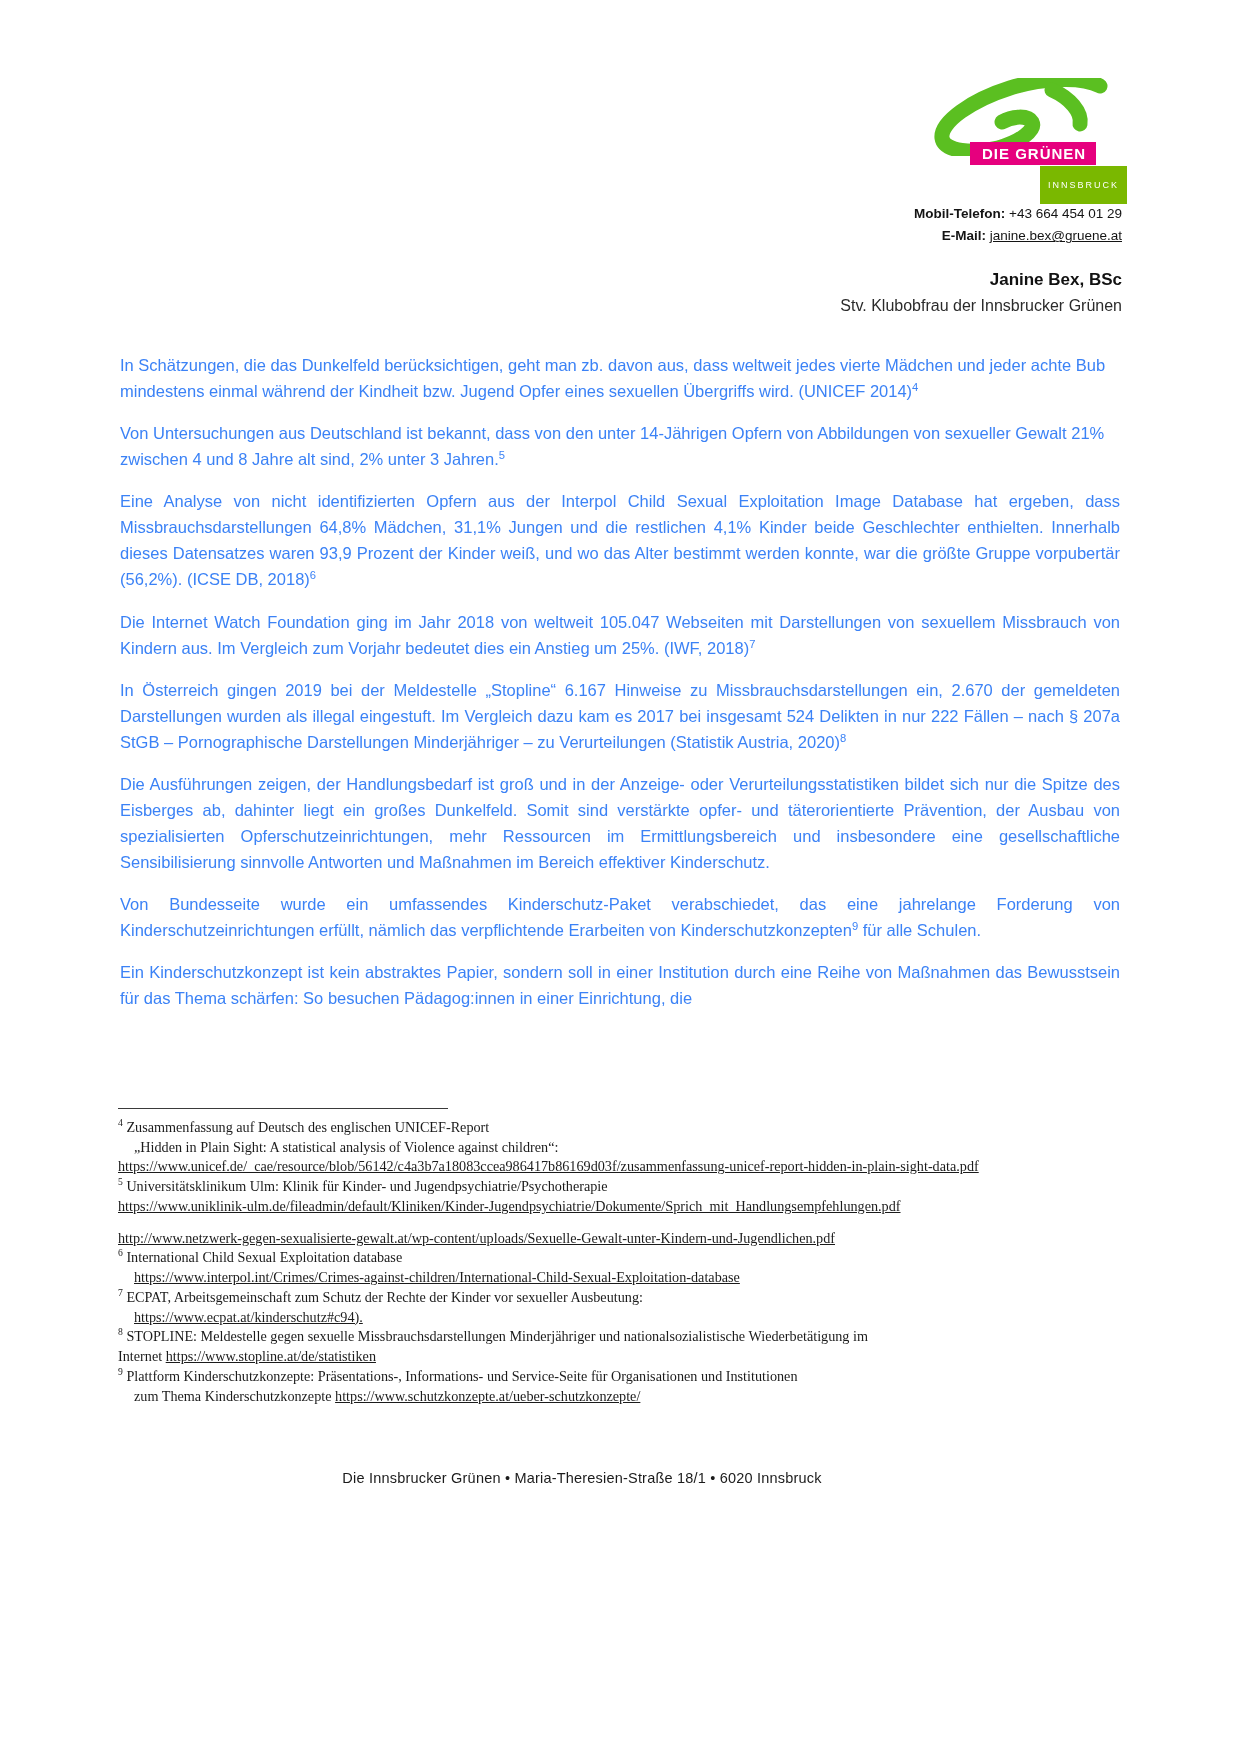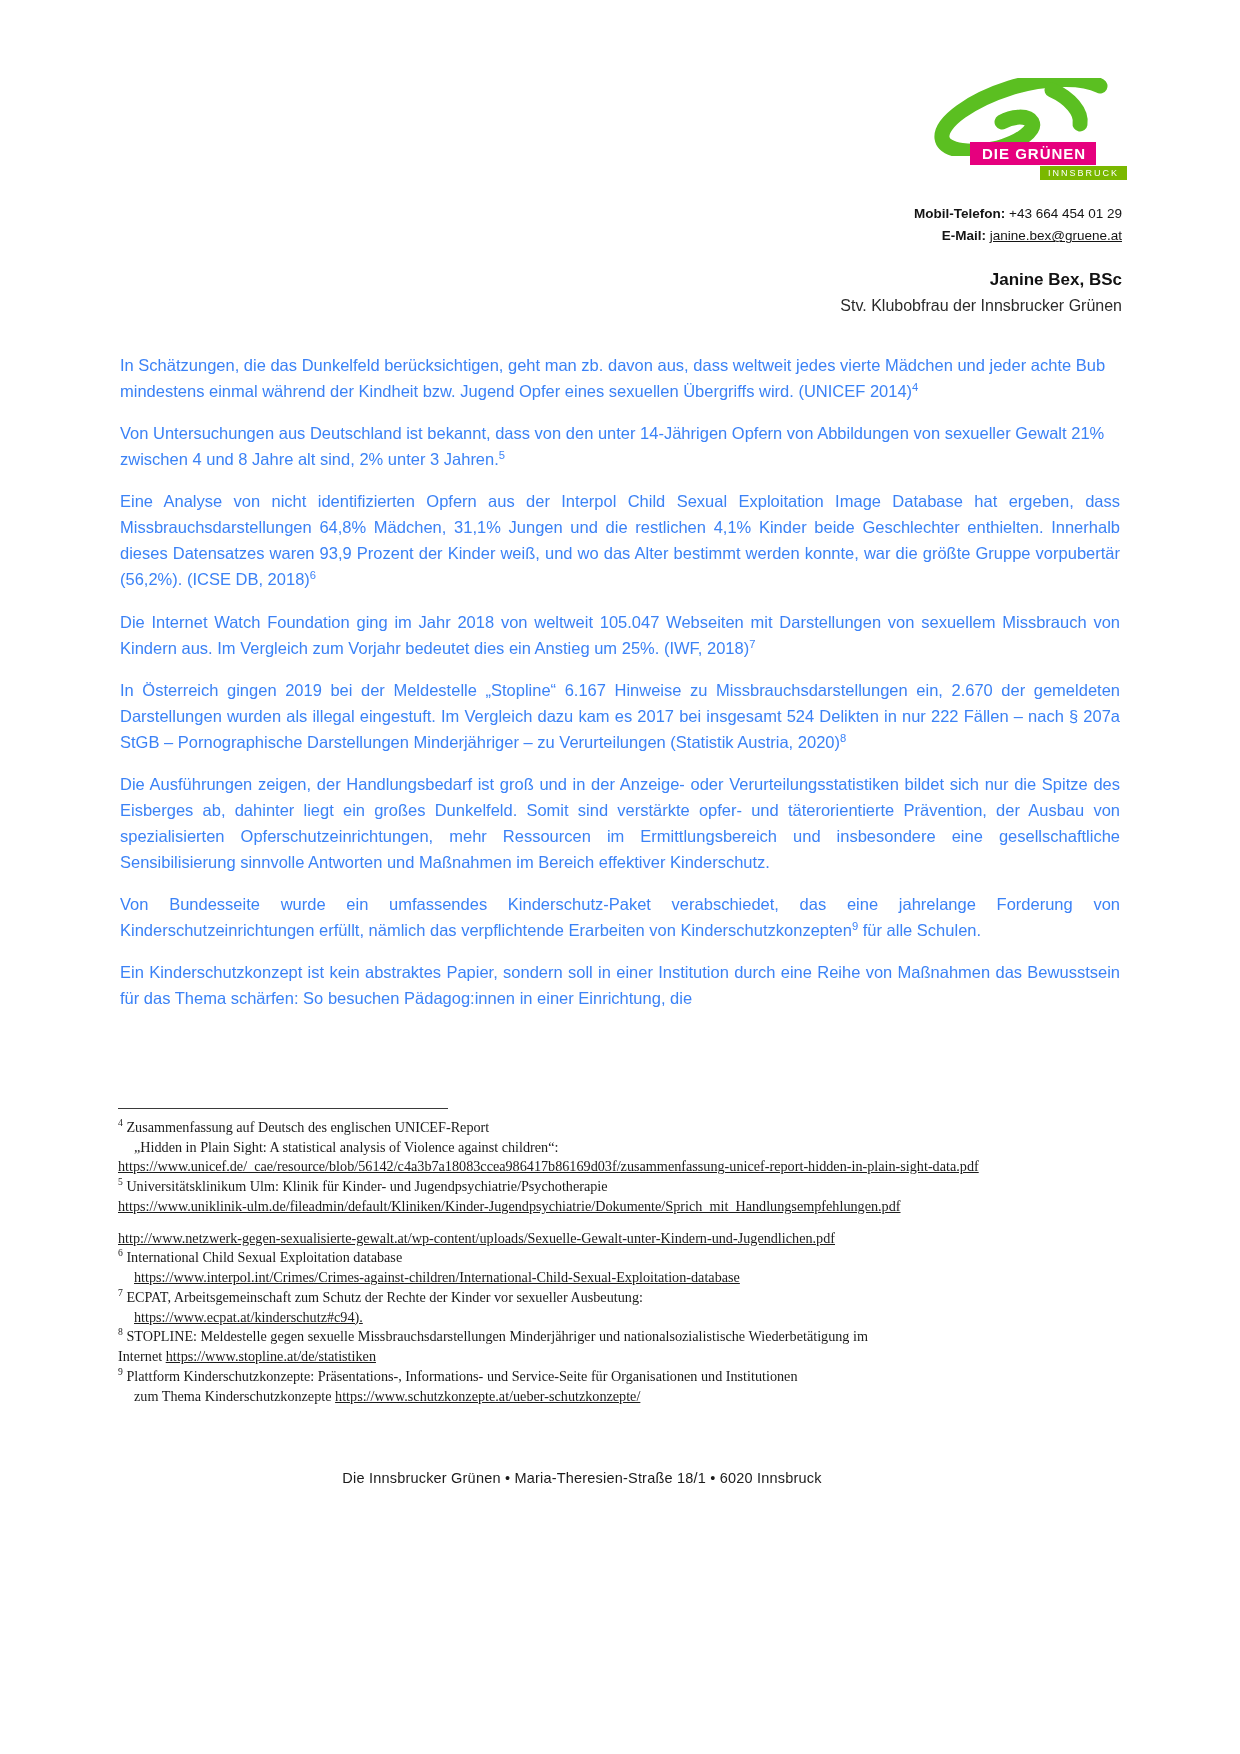--- a/index.html
+++ b/index.html
@@ -51,21 +51,21 @@
     font-family: "Liberation Sans", sans-serif;
   }
   .logo-sub {
     position: absolute;
     left: 148px;
     top: 88px;
     background: #7ab800;
     color: #ffffff;
     font-size: 9px;
     letter-spacing: 2px;
-    padding: 2px 8px;
+    padding: 14px 8px;
   }
 
   
   .contact {
     position: absolute;
     top: 203px;
     right: 118px;
     text-align: right;
     font-size: 13.5px;
     line-height: 1.65;

